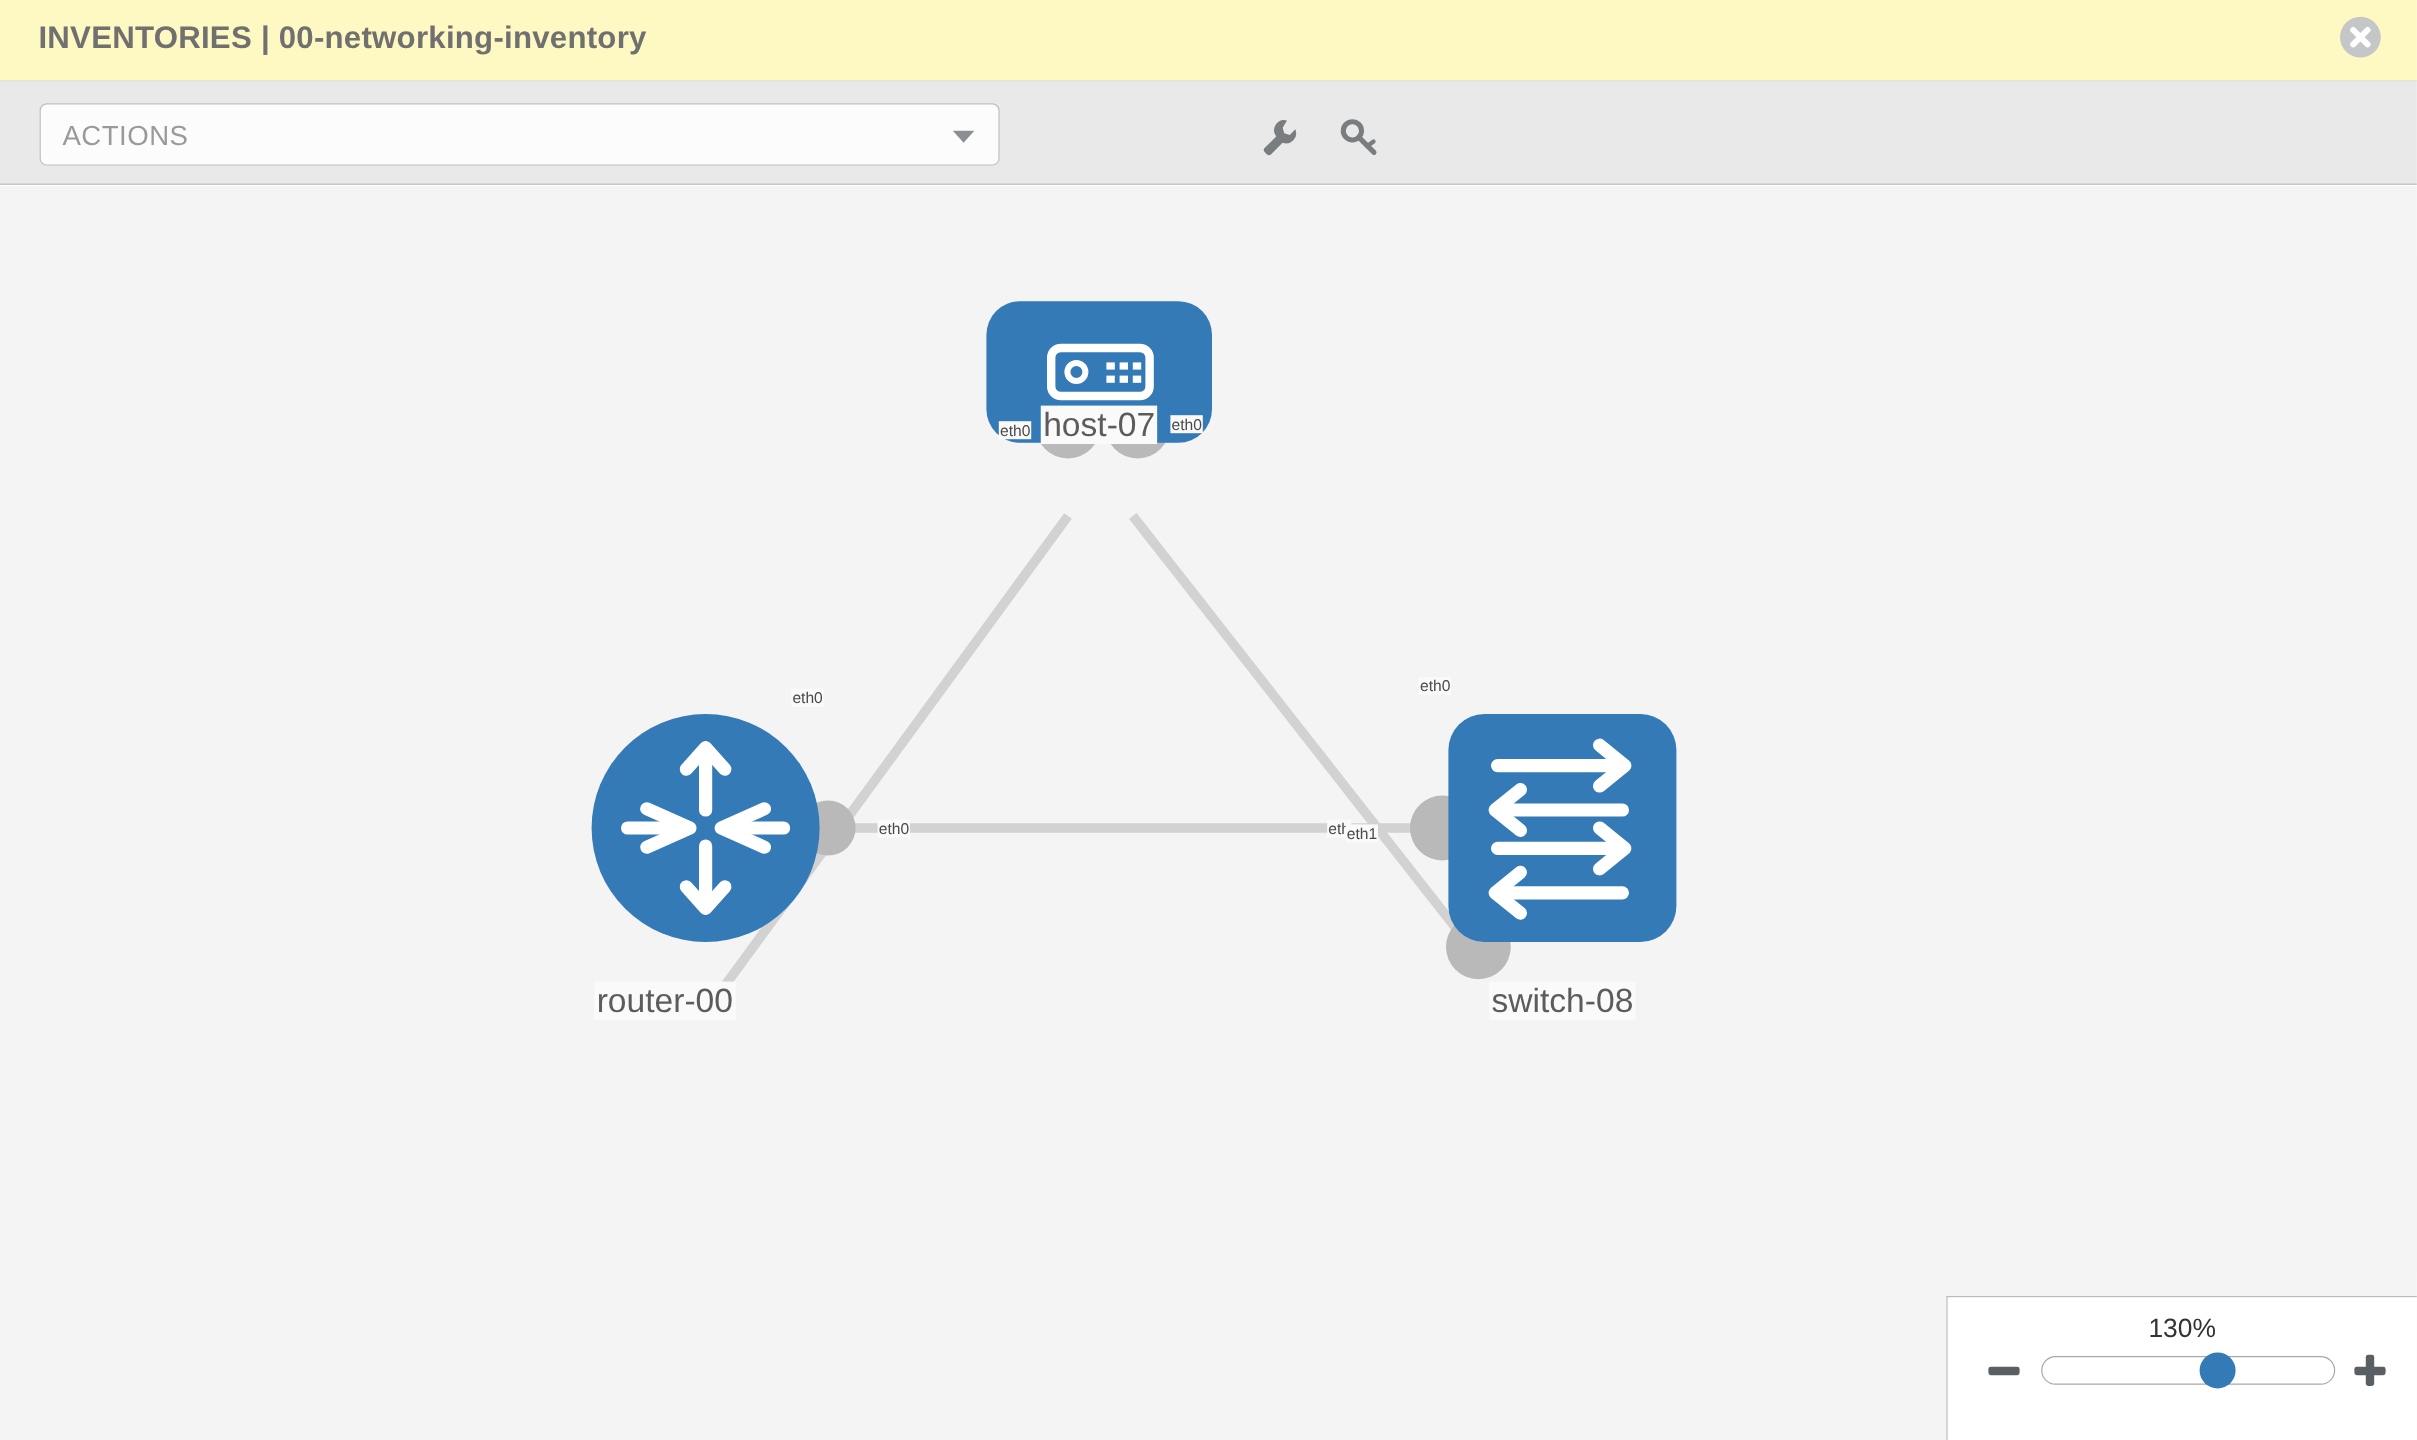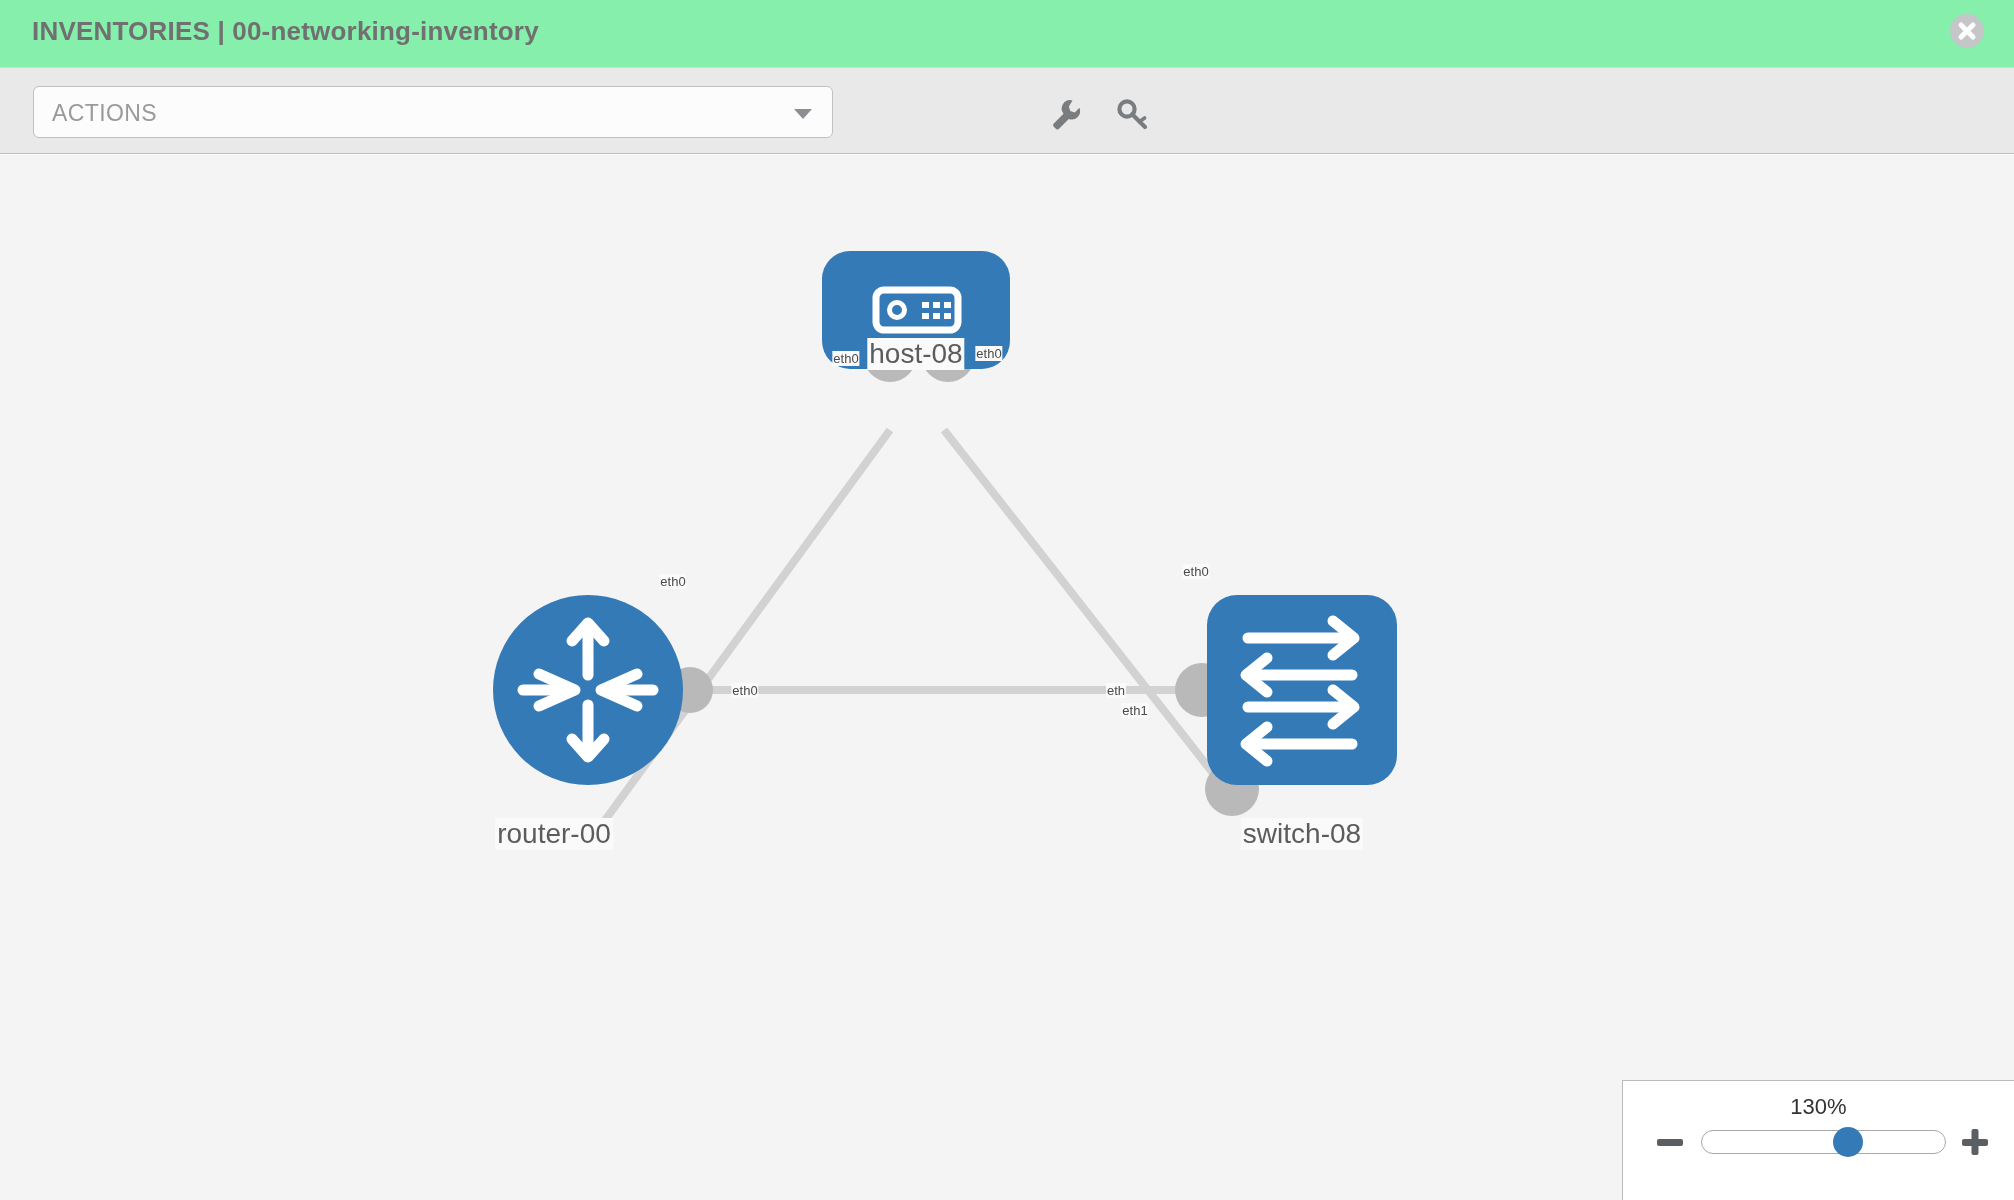--- a/index.html
+++ b/index.html
@@ -9,21 +9,21 @@
     overflow: hidden;
     font-family: "Liberation Sans", sans-serif;
     background: #ffffff;
   }
 
   
   .header {
     position: absolute;
     left: 0; top: 0;
     width: 2014px; height: 68px;
-    background: #86efac;
+    background: #fef9c3;
     border-bottom: 1px solid #d7d7d7;
   }
   .header-title {
     position: absolute;
     left: 32px; top: 16px;
     font-size: 26px;
     font-weight: bold;
     color: #707070;
     letter-spacing: 0.2px;
     white-space: nowrap;
@@ -270,31 +270,31 @@
 
         <path d="M1248 552 L1352 552"></path>
         <path d="M1333 535 L1354 552 L1333 569"></path>
 
         <path d="M1352 589 L1248 589"></path>
         <path d="M1267 572 L1246 589 L1267 606"></path>
       </g>
     </g>
   </svg>
 
-  <div class="node-label" style="left:916px; top:183px;">host-08</div>
+  <div class="node-label" style="left:916px; top:183px;">host-07</div>
   <div class="node-label" style="left:554px; top:663px;">router-00</div>
   <div class="node-label" style="left:1302px; top:663px;">switch-08</div>
 
   <div class="edge-label" style="left:846px; top:196px;">eth0</div>
   <div class="edge-label" style="left:989px; top:191px;">eth0</div>
   <div class="edge-label" style="left:673px; top:419px;">eth0</div>
   <div class="edge-label" style="left:1196px; top:409px;">eth0</div>
   <div class="edge-label" style="left:745px; top:528px;">eth0</div>
   <div class="edge-label" style="left:1116px; top:528px;">eth</div>
-  <div class="edge-label" style="left:1135px; top:548px;">eth1</div>
+  <div class="edge-label" style="left:1135px; top:532px;">eth1</div>
 </div>
 
 <div class="zoom-panel">
   <div class="zoom-value">130%</div>
 
   <div class="zoom-minus">
     <svg width="34" height="34" viewBox="0 0 34 34">
       <rect x="4" y="14" width="26" height="7" rx="2" fill="#5a5f63"></rect>
     </svg>
   </div>

